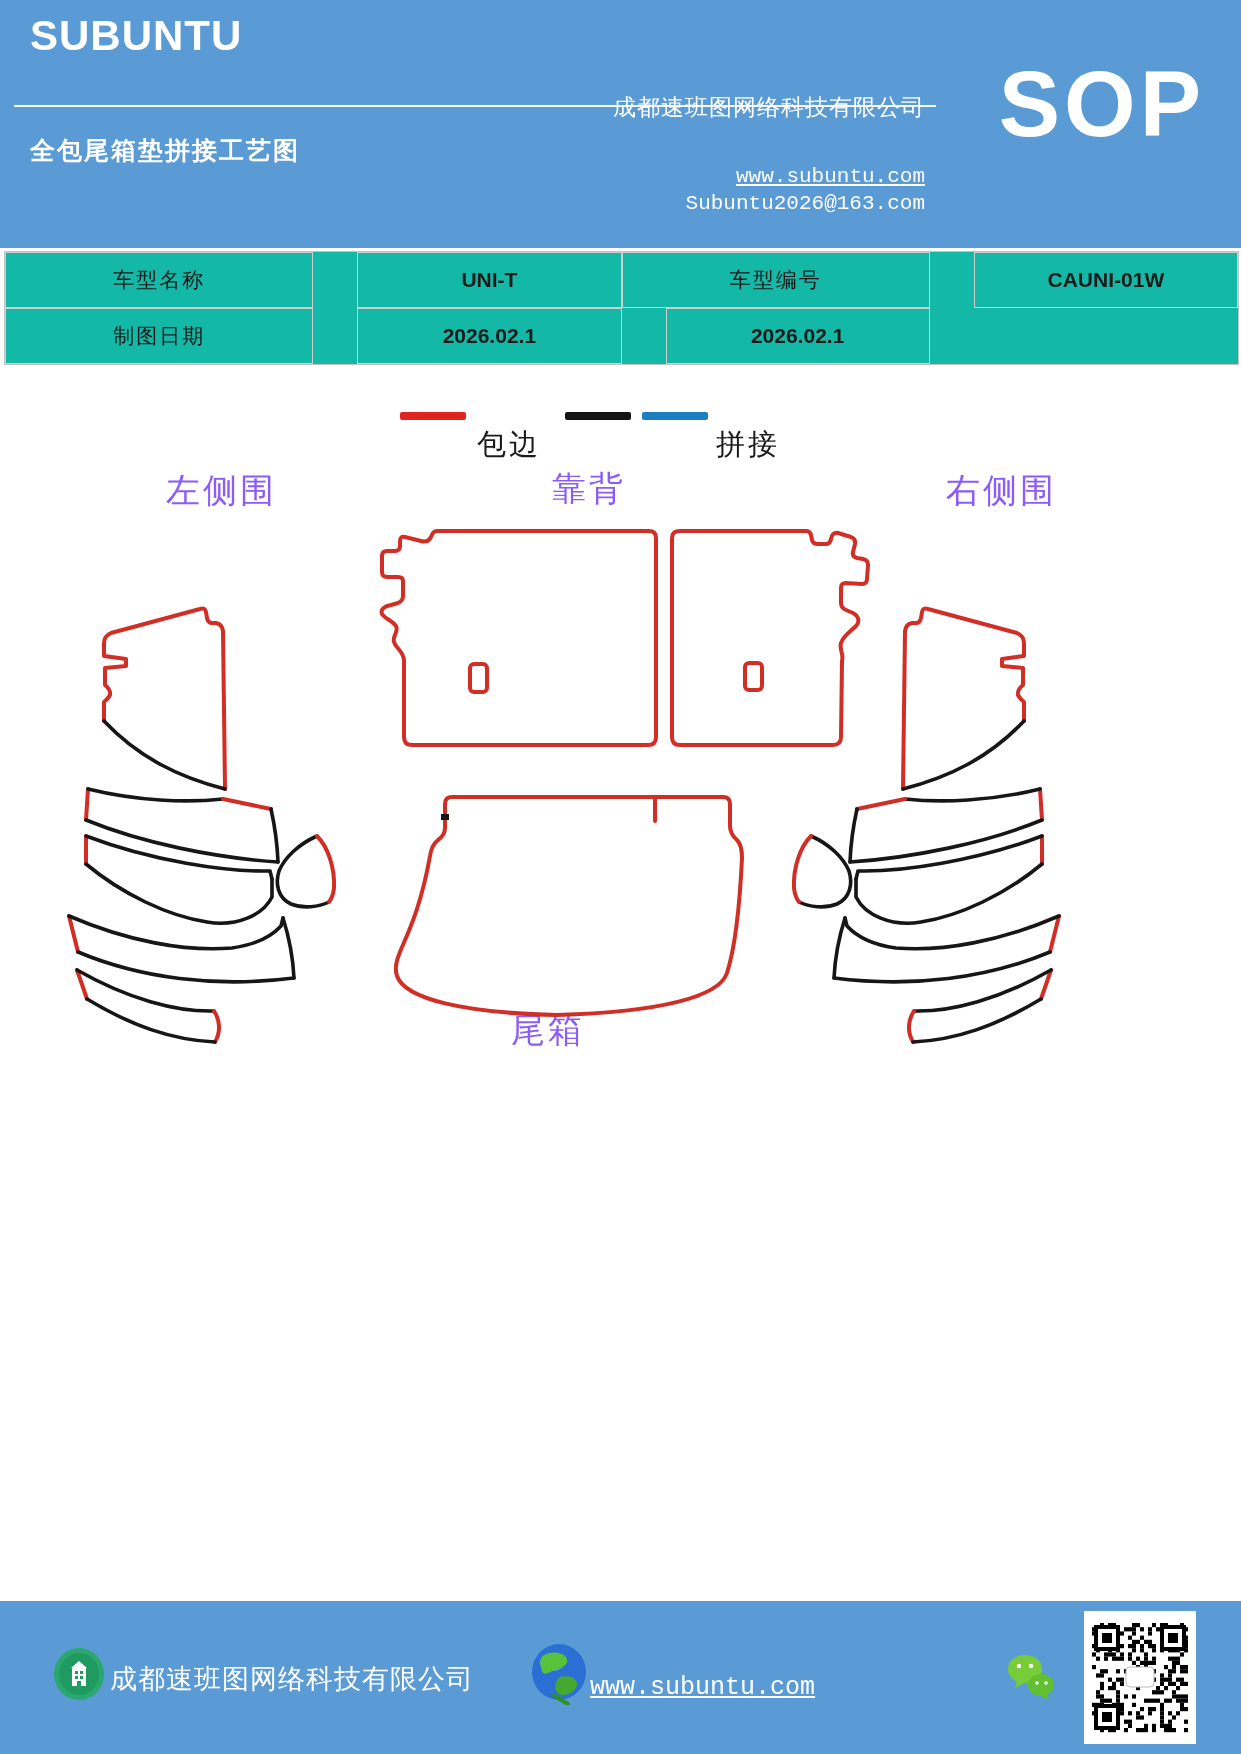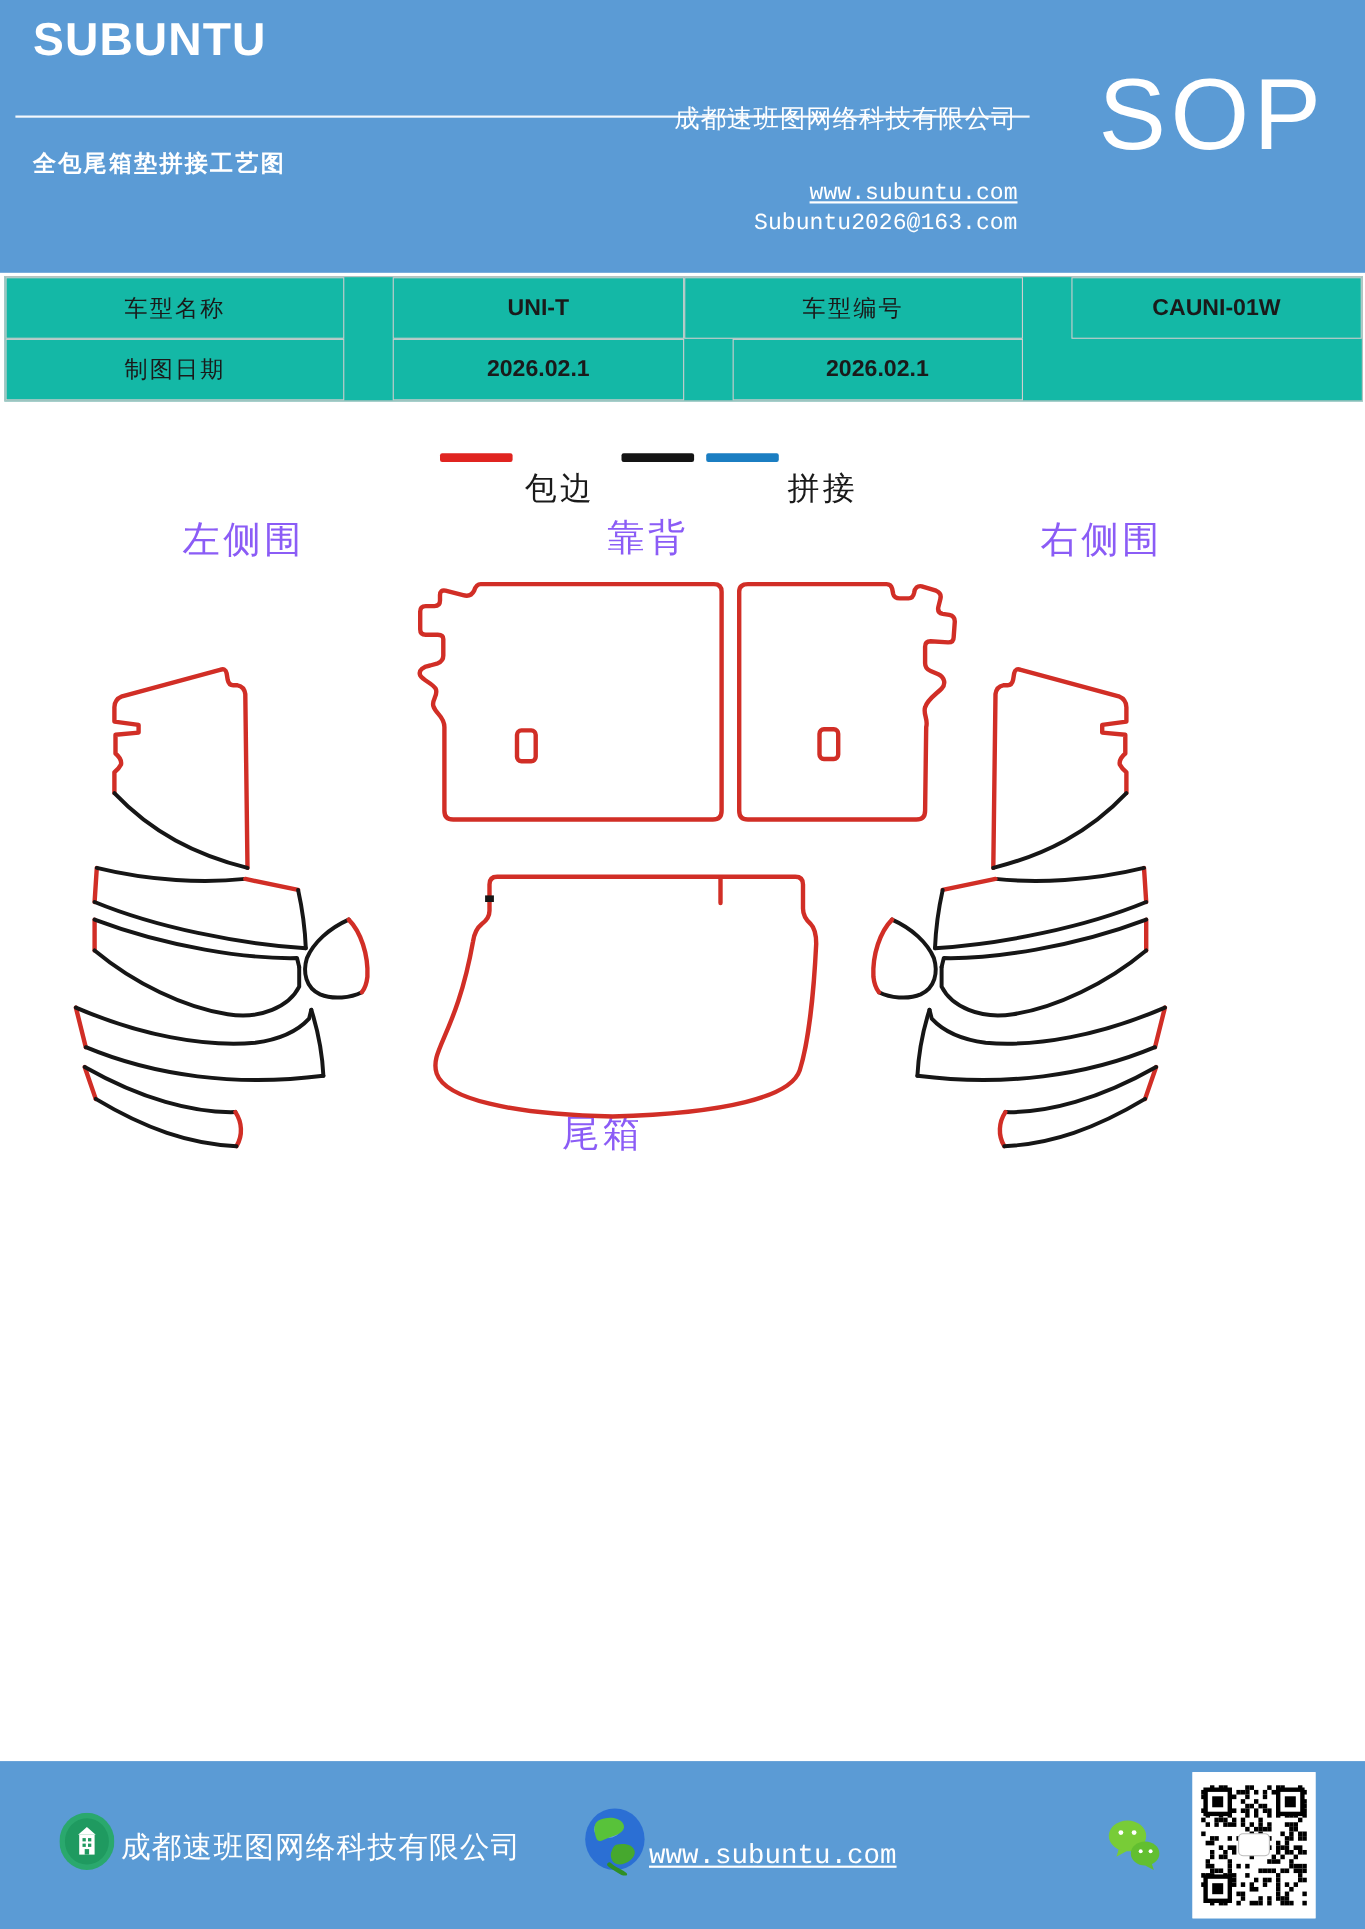--- a/index.html
+++ b/index.html
@@ -4,28 +4,28 @@
 <style>
   html,body{margin:0;padding:0;background:#e8e8e8;}
   .page{position:relative;width:1241px;height:1754px;background:#ffffff;margin:0 auto;
         font-family:"Liberation Sans",sans-serif;overflow:hidden;}
 
   
   .header{position:absolute;left:0;top:0;width:1241px;height:248px;background:#5b9bd5;}
   .logo{position:absolute;left:30px;top:12px;color:#fff;font-size:42px;font-weight:800;
         letter-spacing:1px;font-family:"Liberation Sans",sans-serif;}
   .header-rule{position:absolute;left:14px;top:105px;width:922px;height:2px;background:#f4f8fc;}
-  .doc-title{position:absolute;left:30px;top:134px;color:#fff;font-size:21px;font-weight:600;
+  .doc-title{position:absolute;left:30px;top:134px;color:#fff;font-size:25px;font-weight:600;
              font-family:"Liberation Serif",serif;letter-spacing:2px;}
   .header-right{position:absolute;right:316px;top:92px;text-align:right;color:#fff;}
   .header-company{font-size:23px;font-family:"Liberation Serif",serif;letter-spacing:1px;}
   .header-site{display:inline-block;margin-top:42px;font-size:21px;color:#fff;
                font-family:"Liberation Mono",monospace;text-decoration:underline;}
   .header-mail{margin-top:4px;font-size:21px;font-family:"Liberation Mono",monospace;}
-  .sop{position:absolute;right:36px;top:52px;color:#fff;font-size:92px;font-weight:400;
+  .sop{position:absolute;right:36px;top:52px;color:#fff;font-size:92px;font-weight:700;
        letter-spacing:4px;font-family:"Liberation Sans",sans-serif;}
 
   
   .info-table{position:absolute;left:4px;top:251px;width:1233px;height:112px;
               display:grid;grid-template-columns:1fr 1fr 1fr 1fr;grid-template-rows:1fr 1fr;
               border:1px solid #c3c3c3;background:#14b8a6;}
   .cell{border:1px solid #cecece;display:flex;align-items:center;justify-content:center;
         font-size:21px;color:#1a1a1a;}
   .cell.lbl{font-family:"Liberation Serif",serif;letter-spacing:2px;}
   .cell.val{font-family:"Liberation Sans",sans-serif;font-weight:600;margin-left:44px;}

